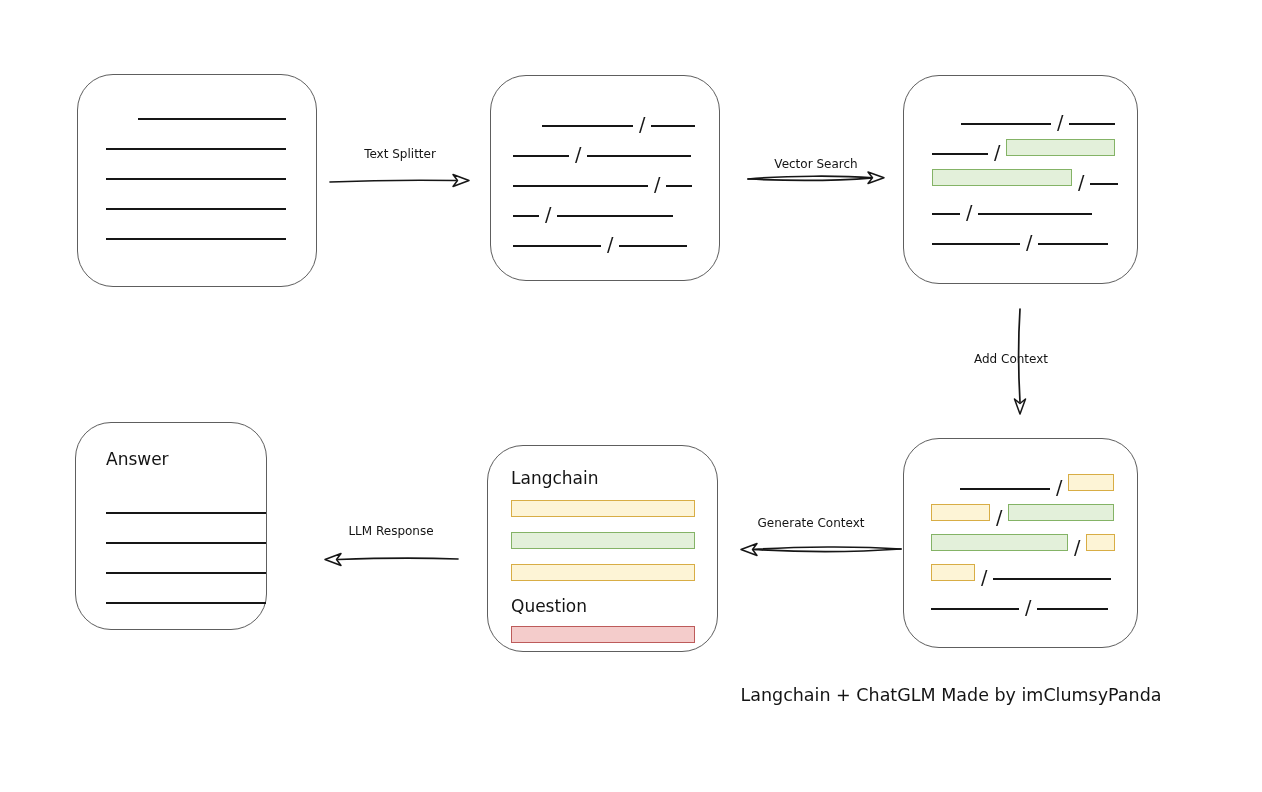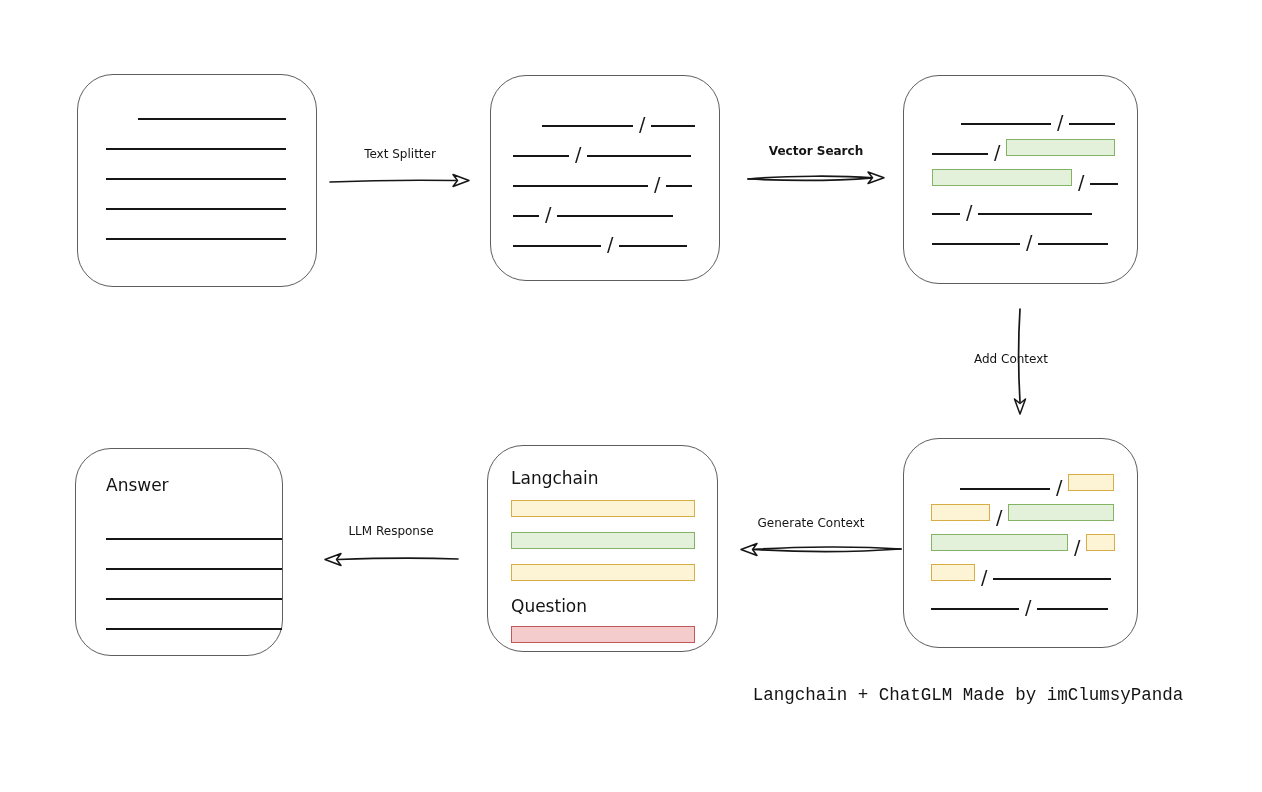--- a/index.html
+++ b/index.html
@@ -155,21 +155,21 @@
           <div class="bar chunk chunk-green"></div>
           <div class="bar chunk chunk-yellow"></div>
         </div>
       <div class="box-label q-label">Question</div>
       <div class="q-bars">
           <div class="bar chunk chunk-red"></div>
         </div>
     </div>
   </div>
 
-  <div class="box" style="left:75px;top:448px;width:208px;height:208px;">
+  <div class="box" style="left:75px;top:422px;width:192px;height:208px;">
     <div style="padding:26px 0 0 30px;">
       <div class="box-label">Answer</div>
       <div class="rows" style="margin-top:16px;">
           <div class="row">
             <div class="seg-line" style="width: 180px;"></div>
           </div>
           <div class="row">
             <div class="seg-line" style="width: 180px;"></div>
           </div>
           <div class="row">
@@ -181,21 +181,21 @@
         </div>
     </div>
   </div>
 
   <div class="arrow-label" style="left:327px;top:147px;width:146px;">Text Splitter</div>
   <svg class="arrow-svg" style="left:327px;top:171px;" width="146" height="18" viewBox="0 0 146 18">
     <path d="M3 11 C 40 9.5, 95 9, 129 9.5"></path>
     <path class="head" d="M142 9.5 L126 3.5 L130.5 9.5 L126 15.5 Z"></path>
   </svg>
 
-  <div class="arrow-label" style="left:741px;top:144px;width:150px;font-weight:bold;">Vector Search</div>
+  <div class="arrow-label" style="left:741px;top:157px;width:150px;">Vector Search</div>
   <svg class="arrow-svg" style="left:745px;top:169px;" width="142" height="18" viewBox="0 0 142 18">
     <path d="M3 10 C 45 6.5, 95 6.5, 128 8.8"></path>
     <path d="M3 10 C 45 12, 95 11.5, 128 8.8"></path>
     <path class="head" d="M139 8.8 L123 3 L127.5 8.8 L123 14.5 Z"></path>
   </svg>
 
   <div class="arrow-label" style="left:974px;top:352px;text-align:center;">Add Context</div>
   <svg class="arrow-svg" style="left:1010px;top:306px;" width="20" height="112" viewBox="0 0 20 112">
     <path d="M10 3 C 8 35, 8.5 70, 10 96"></path>
     <path class="head" d="M10 108 L4.5 93 L10 97.5 L15.5 93 Z"></path>
@@ -207,15 +207,15 @@
     <path d="M163 8 C 120 11, 60 11, 15 8.5"></path>
     <path class="head" d="M3 8.5 L19 2.5 L14.5 8.5 L19 14.5 Z"></path>
   </svg>
 
   <div class="arrow-label" style="left:318px;top:524px;width:146px;">LLM Response</div>
   <svg class="arrow-svg" style="left:321px;top:551px;" width="140" height="16" viewBox="0 0 140 16">
     <path d="M137 8 C 100 6.5, 55 7, 17 8.5"></path>
     <path class="head" d="M4 8.5 L20 2.5 L15.5 8.5 L20 14.5 Z"></path>
   </svg>
 
-  <div class="caption" style="left:743px;top:685px;width:450px;font-family:Liberation Mono, monospace;">Langchain + ChatGLM Made by imClumsyPanda</div>
+  <div class="caption" style="left:726px;top:685px;width:450px;">Langchain + ChatGLM Made by imClumsyPanda</div>
 
 </div>
 
 </body></html>

